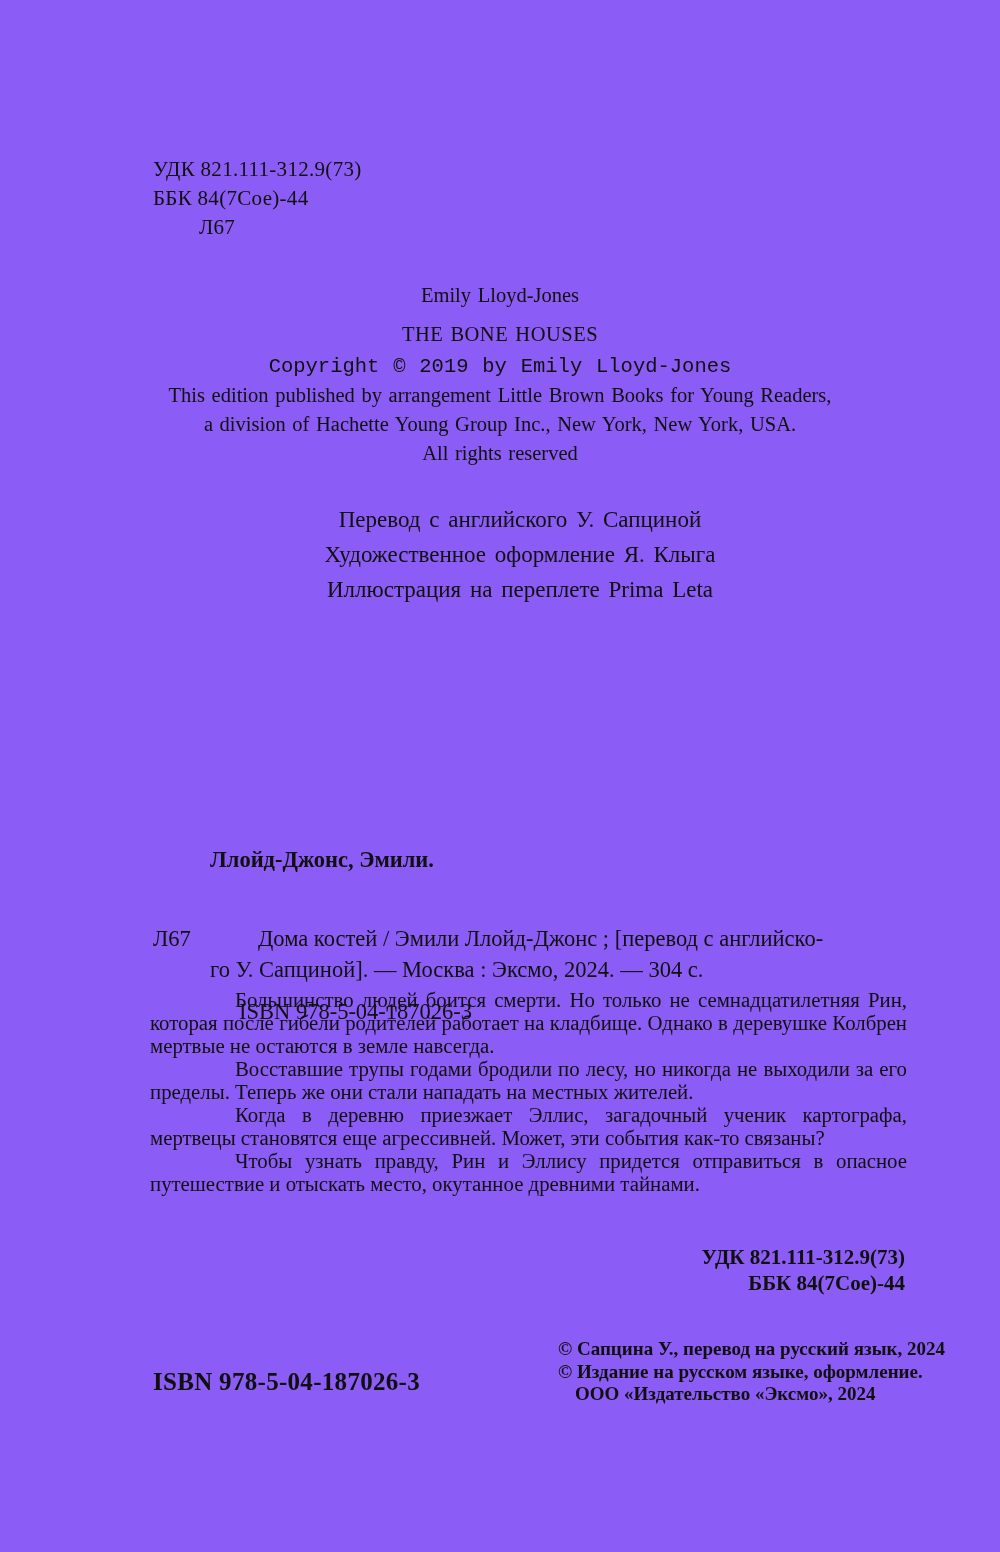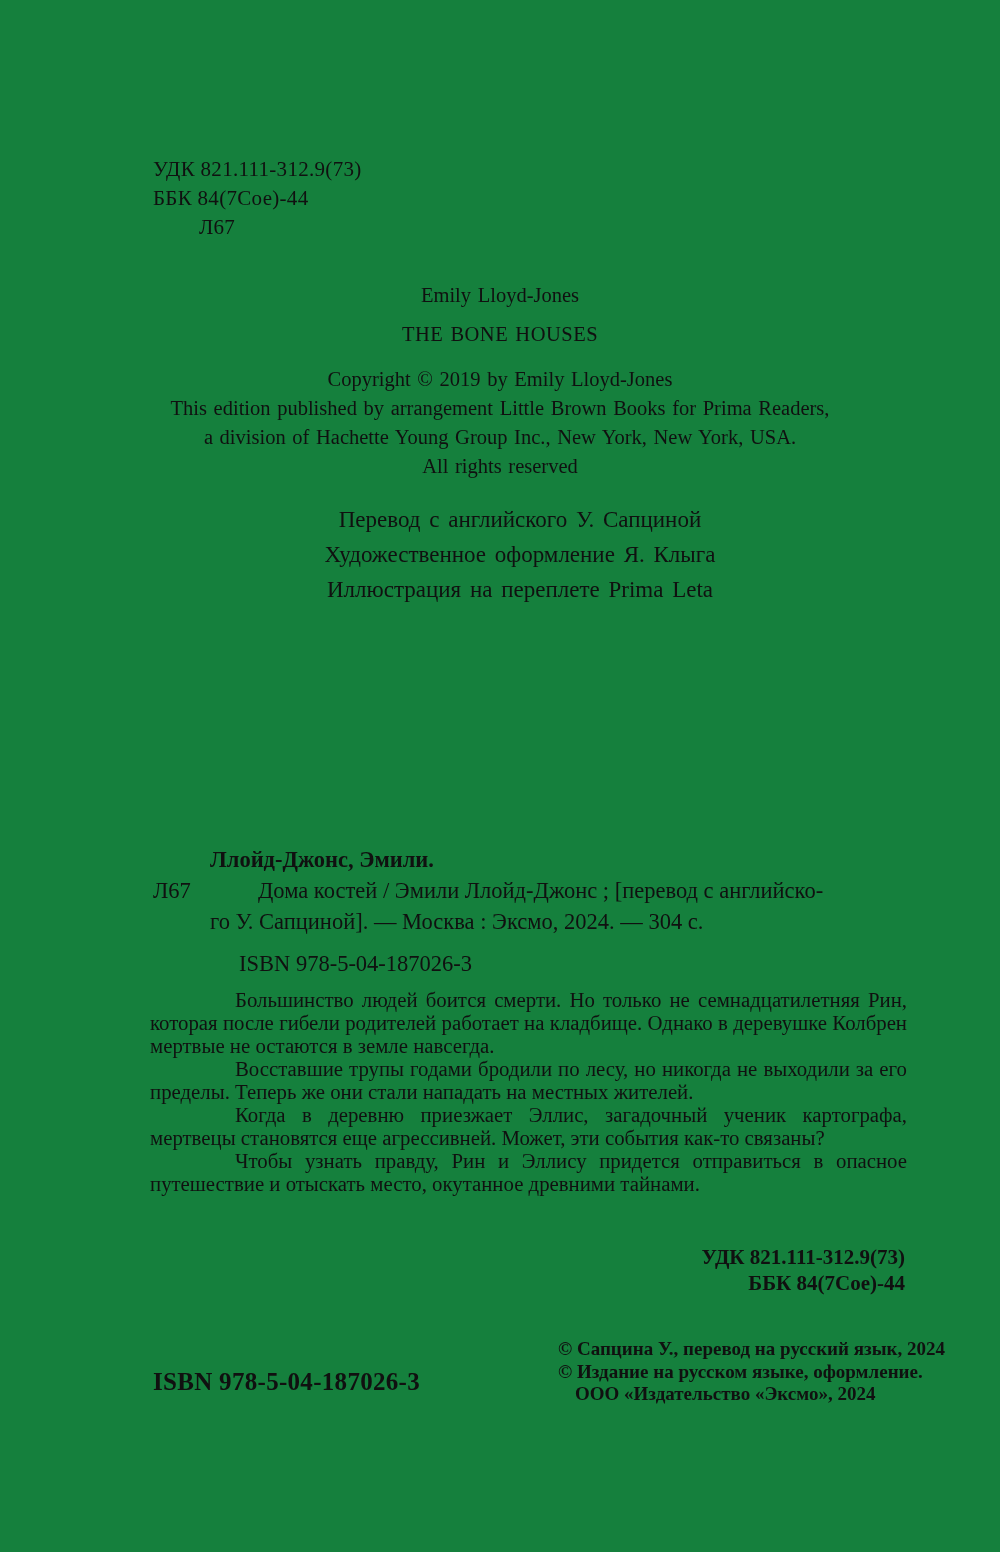--- a/index.html
+++ b/index.html
@@ -1,20 +1,20 @@
 <!DOCTYPE html>
 <html lang="ru"><head>
 <meta charset="utf-8">
 <style>
   html, body { margin: 0; padding: 0; background: #ffffff; }
   .page {
     position: relative;
     width: 1000px;
     height: 1552px;
-    background: #15803d;
+    background: #8b5cf6;
     color: #101010;
     font-family: "Liberation Serif", "DejaVu Serif", serif;
     overflow: hidden;
   }
   .line { margin: 0; }
 
   
   .top-codes {
     position: absolute;
     left: 153px; top: 155px;
@@ -26,21 +26,21 @@
 
   
   .english-block {
     position: absolute;
     left: 0; top: 281px; width: 1000px;
     text-align: center;
     font-size: 20.5px; line-height: 29px;
     word-spacing: 1.5px;
   }
   .english-block .title { margin-top: 10px; letter-spacing: 0.5px; }
-  .english-block .copyright { margin-top: 16px; }
+  .english-block .copyright { margin-top: 3px; font-family: Liberation Mono, monospace; }
 
   
   .credits-block {
     position: absolute;
     left: 0; top: 502px; width: 1000px;
     text-align: center;
     font-size: 23px; line-height: 35px;
     word-spacing: 3px;
     padding-left: 20px;
   }
@@ -48,21 +48,21 @@
   
   .catalog-block {
     position: absolute;
     left: 153px; top: 844px; width: 754px;
     font-size: 22.5px; line-height: 31px;
   }
   .catalog-author { font-weight: bold; margin-left: 57px; }
   .catalog-entry { position: relative; }
   .catalog-code { position: absolute; left: 0; top: 0; }
   .catalog-text { margin-left: 57px; }
-  .catalog-text .first { text-indent: 48px; }
+  .catalog-text .first { text-indent: 48px; margin-top: 48px; }
   .catalog-isbn { margin-left: 86px; margin-top: 11px; }
 
   
   .annotation-block {
     position: absolute;
     left: 150px; top: 988px; width: 757px;
     font-size: 20.8px; line-height: 23px;
     text-align: justify;
   }
   .annotation-block p { margin: 0; text-indent: 85px; }
@@ -105,21 +105,21 @@
   <div class="top-codes">
     <p class="line">УДК 821.111-312.9(73)</p>
     <p class="line">ББК 84(7Сое)-44</p>
     <p class="line author-code">Л67</p>
   </div>
 
   <div class="english-block">
     <p class="line">Emily Lloyd-Jones</p>
     <p class="line title">THE BONE HOUSES</p>
     <p class="line copyright">Copyright © 2019 by Emily Lloyd-Jones</p>
-    <p class="line">This edition published by arrangement Little Brown Books for Prima Readers,</p>
+    <p class="line">This edition published by arrangement Little Brown Books for Young Readers,</p>
     <p class="line">a division of Hachette Young Group Inc., New York, New York, USA.</p>
     <p class="line">All rights reserved</p>
   </div>
 
   <div class="credits-block">
     <p class="line">Перевод с английского У. Сапциной</p>
     <p class="line">Художественное оформление Я. Клыга</p>
     <p class="line">Иллюстрация на переплете Prima Leta</p>
   </div>
 

